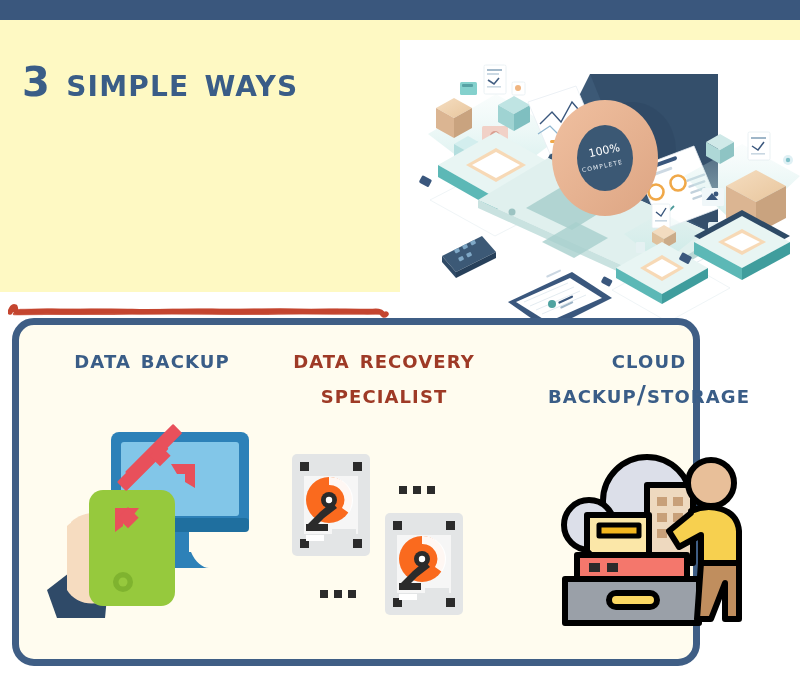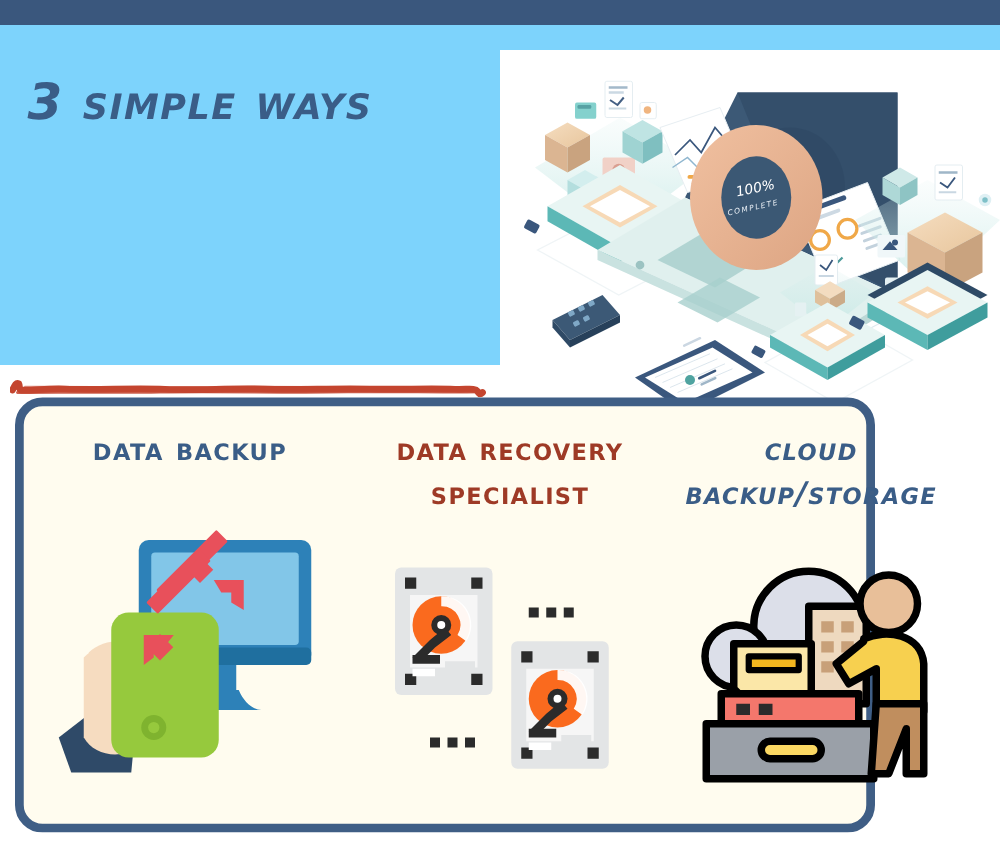--- a/index.html
+++ b/index.html
@@ -11,22 +11,21 @@
 
   
   .top-bar{
     position:absolute;left:0;top:0;width:800px;height:20px;
     background:#3a577d;
   }
 
   
   .header{
     position:absolute;left:0;top:20px;width:800px;height:272px;
-    background:#7dd3fc;
-    font-style:italic;
+    background:#fef9c3;
   }
 
   
   .title-block{
     position:absolute;left:22px;top:42px;width:375px;
   }
   .title-line{
     font-family:"DejaVu Sans","Liberation Sans",sans-serif;
     font-weight:bold;
     font-size:40px;
@@ -65,22 +64,22 @@
 
   .columns{
     position:absolute;left:0;top:0;width:100%;height:100%;
   }
 
   .col{
     position:absolute;top:18px;height:310px;
     display:flex;flex-direction:column;align-items:center;
   }
   .col-1{left:8px;width:250px;}
-  .col-2{left:264px;width:250px;}
-  .col-3{left:496px;width:268px;font-style:italic;}
+  .col-2{left:240px;width:250px;}
+  .col-3{left:496px;width:268px;}
 
   .col-head{
     font-family:"DejaVu Sans","Liberation Sans",sans-serif;
     font-weight:bold;
     font-size:25px;
     letter-spacing:1.1px;
     line-height:1.38;
     text-align:center;
     font-variant:small-caps;
     text-transform:lowercase;

